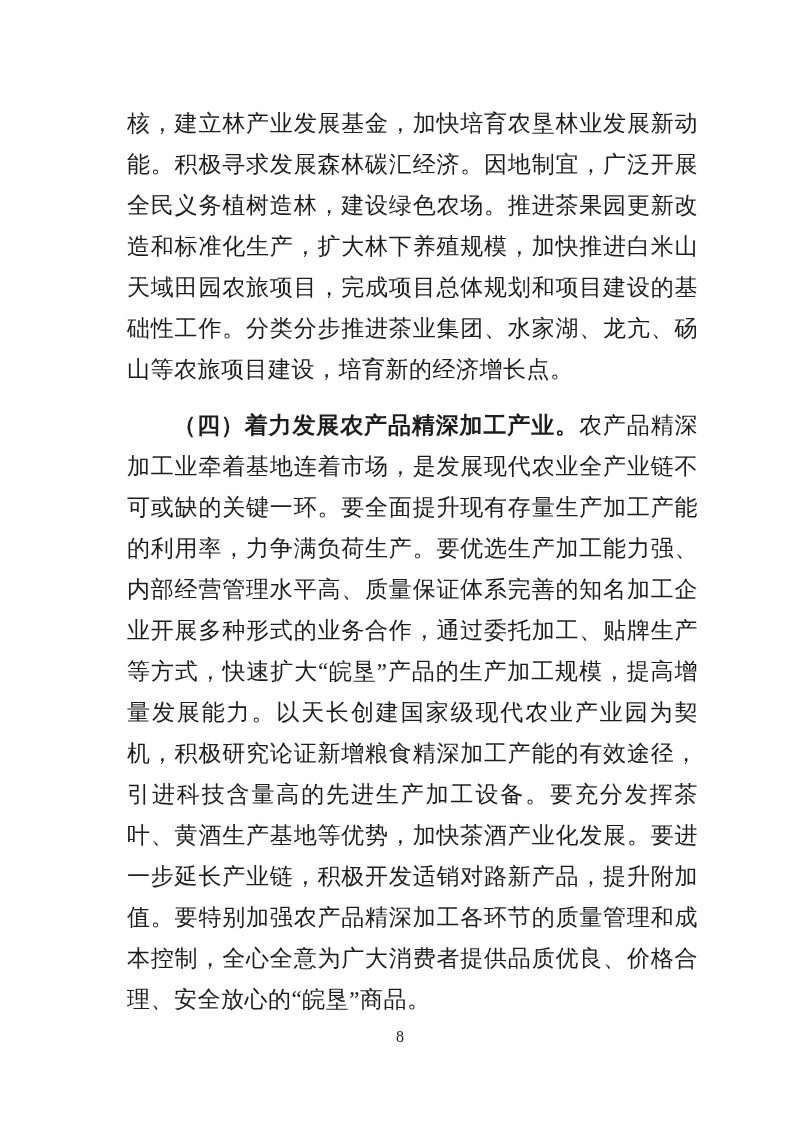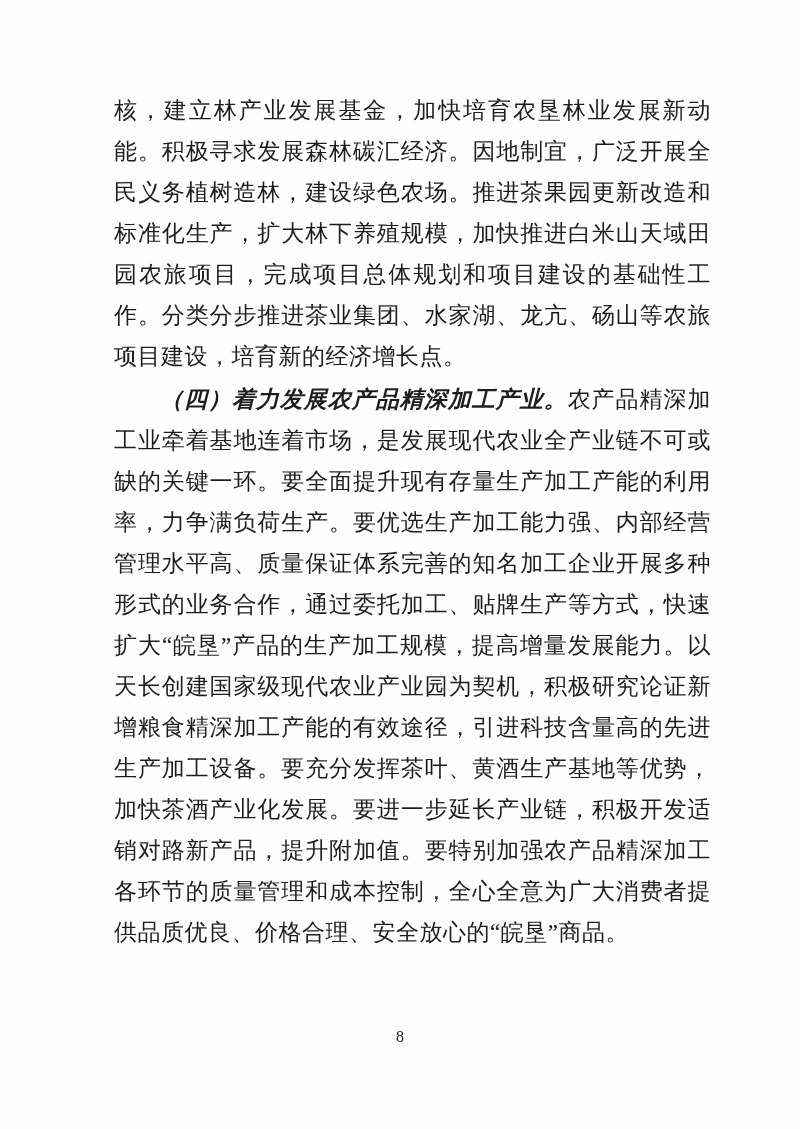--- a/index.html
+++ b/index.html
@@ -22,29 +22,28 @@
     top: 88px;
     width: 601px;
     color: #1d1d1d;
     font-size: 23px;
     line-height: 41px;
     text-align: justify;
     text-justify: inter-character;
     letter-spacing: 0.5px;
   }
   .content p {
-    margin: 2px;
+    margin: 15px;
     padding: 0;
   }
   .content p.indent {
     text-indent: 2em;
   }
   .para-heading {
     font-weight: bold;
-    font-style: italic;
   }
   .page-number {
     position: absolute;
     top: 1028px;
     left: 0;
     width: 100%;
     text-align: center;
     color: #1d1d1d;
     font-size: 16px;
     font-family: "Liberation Serif", "DejaVu Serif", serif;

